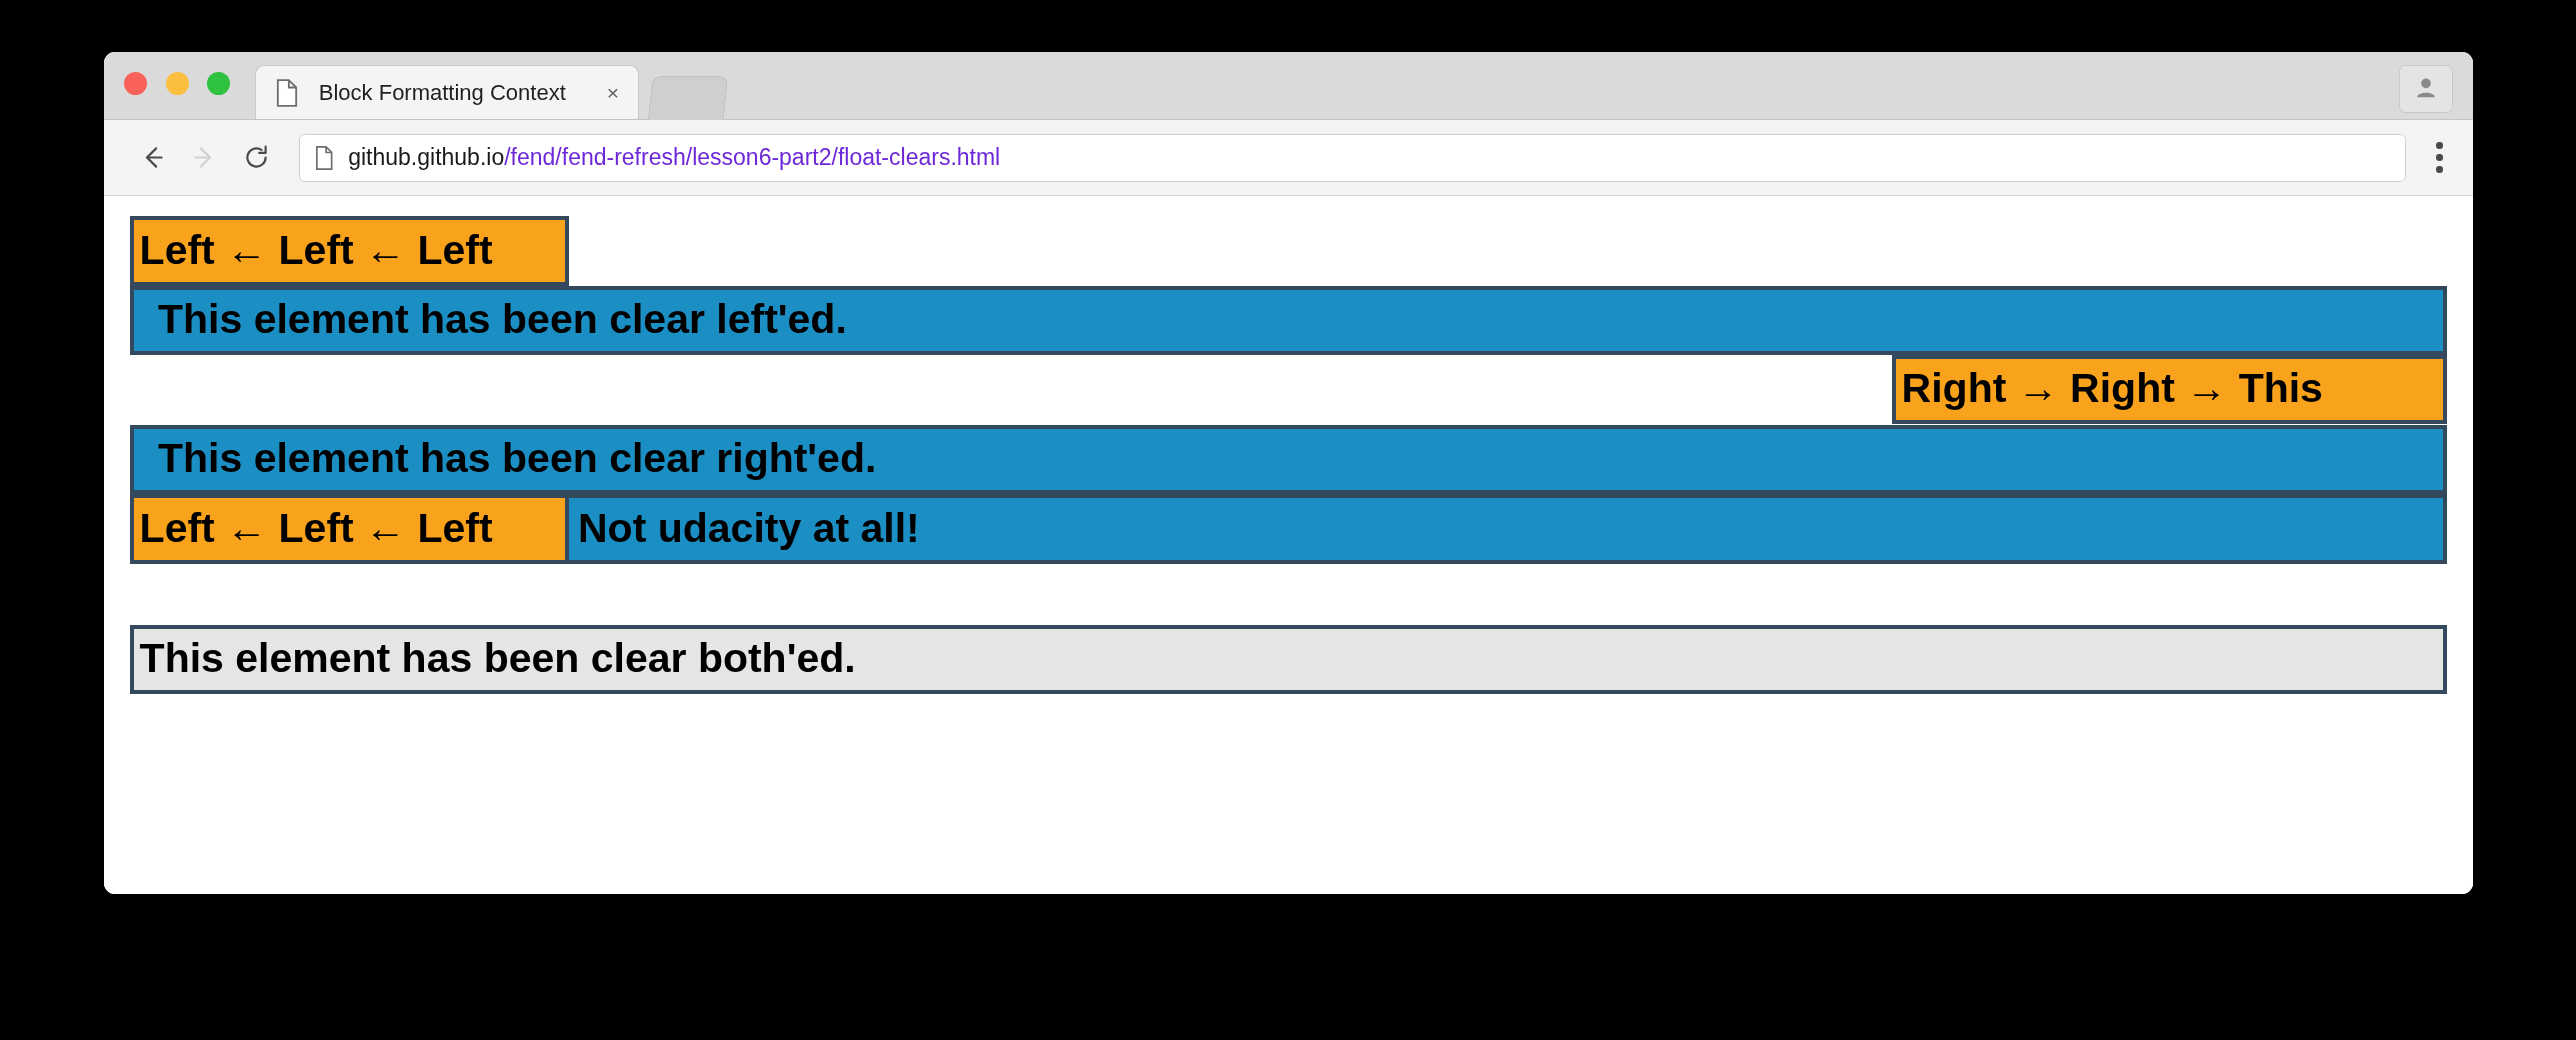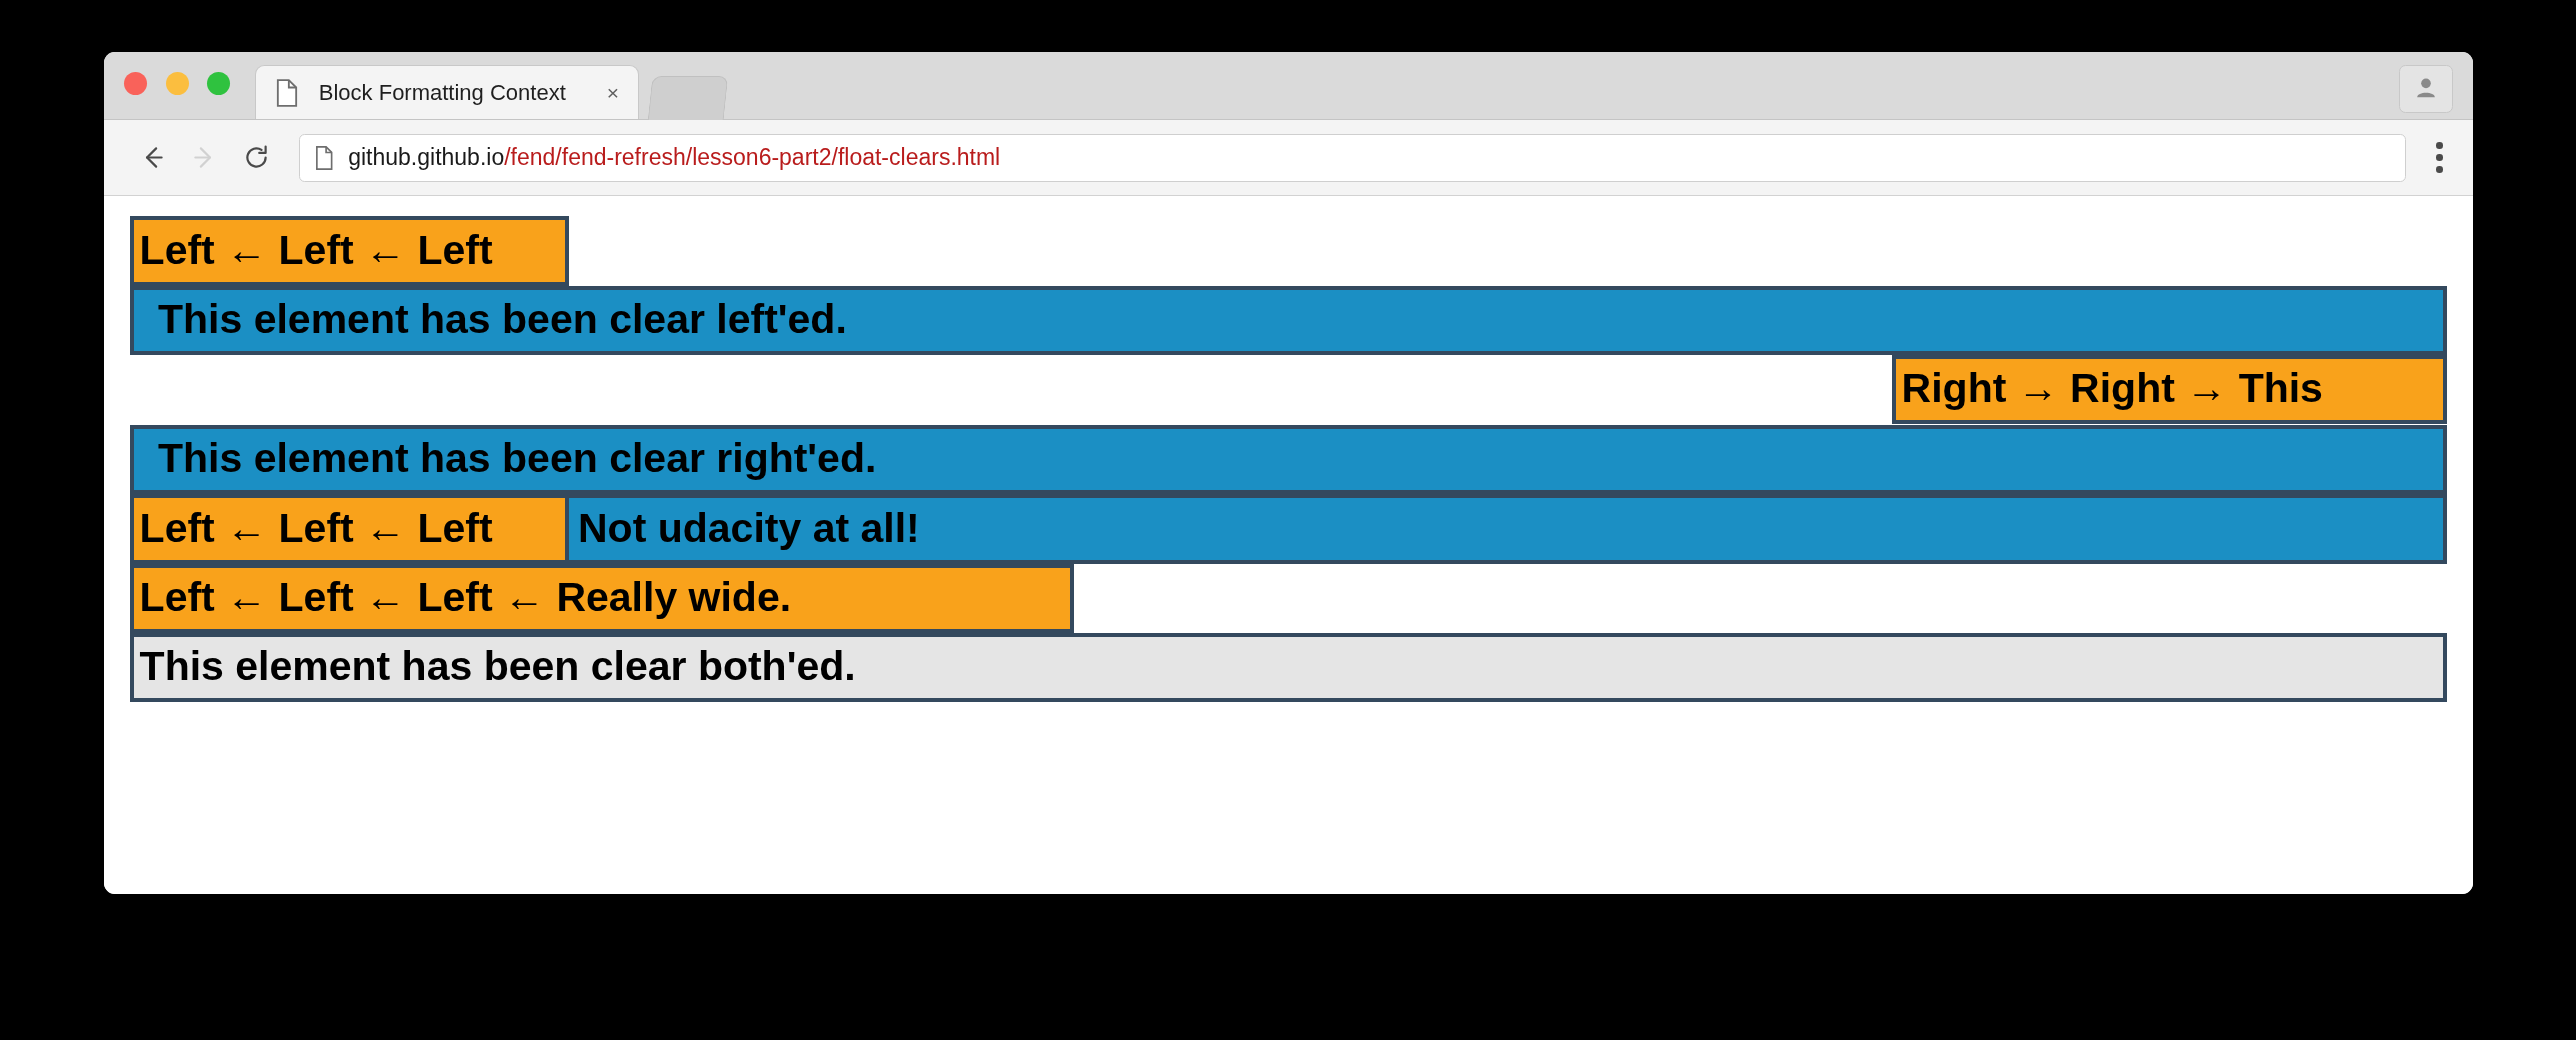--- a/index.html
+++ b/index.html
@@ -147,21 +147,21 @@
     cursor: text;
   }
   #omnibox-icon { flex: 0 0 auto; display: flex; align-items: center; }
   #omnibox-text {
     margin-left: 15px;
     font-size: 23px;
     white-space: nowrap;
     overflow: hidden;
   }
   #url-domain { color: #1a1a1a; }
-  #url-path   { color: #b91c1c; text-align: center; }
+  #url-path   { color: #6d28d9; text-align: center; }
   #menu-button {
     flex: 0 0 auto;
     width: 41px;
     height: 52px;
     display: flex;
     flex-direction: column;
     align-items: center;
     justify-content: center;
     gap: 5.6px;
     cursor: pointer;
@@ -311,20 +311,19 @@
     </div>
 
     <div class="blk blue cleared" id="blk-clear-right">This element has been clear right'ed.</div>
 
     <div class="row-nocontain">
       <div class="blk blue" id="blk-notcleared" style="padding-left: 444px;">Not udacity at all!</div>
       <div class="blk orange" id="blk-left-2">Left ← Left ← Left</div>
     </div>
 
     <div class="demo-row clearfix" id="row-wide">
-      <div class="blk orange" id="blk-left-wide">Left ← Left ← Left ← Really wide.</div>
     </div>
 
     <div class="blk green cleared" id="blk-clear-both">This element has been clear both'ed.</div>
 
   </div>
 </div>
 
 
 </body></html>

